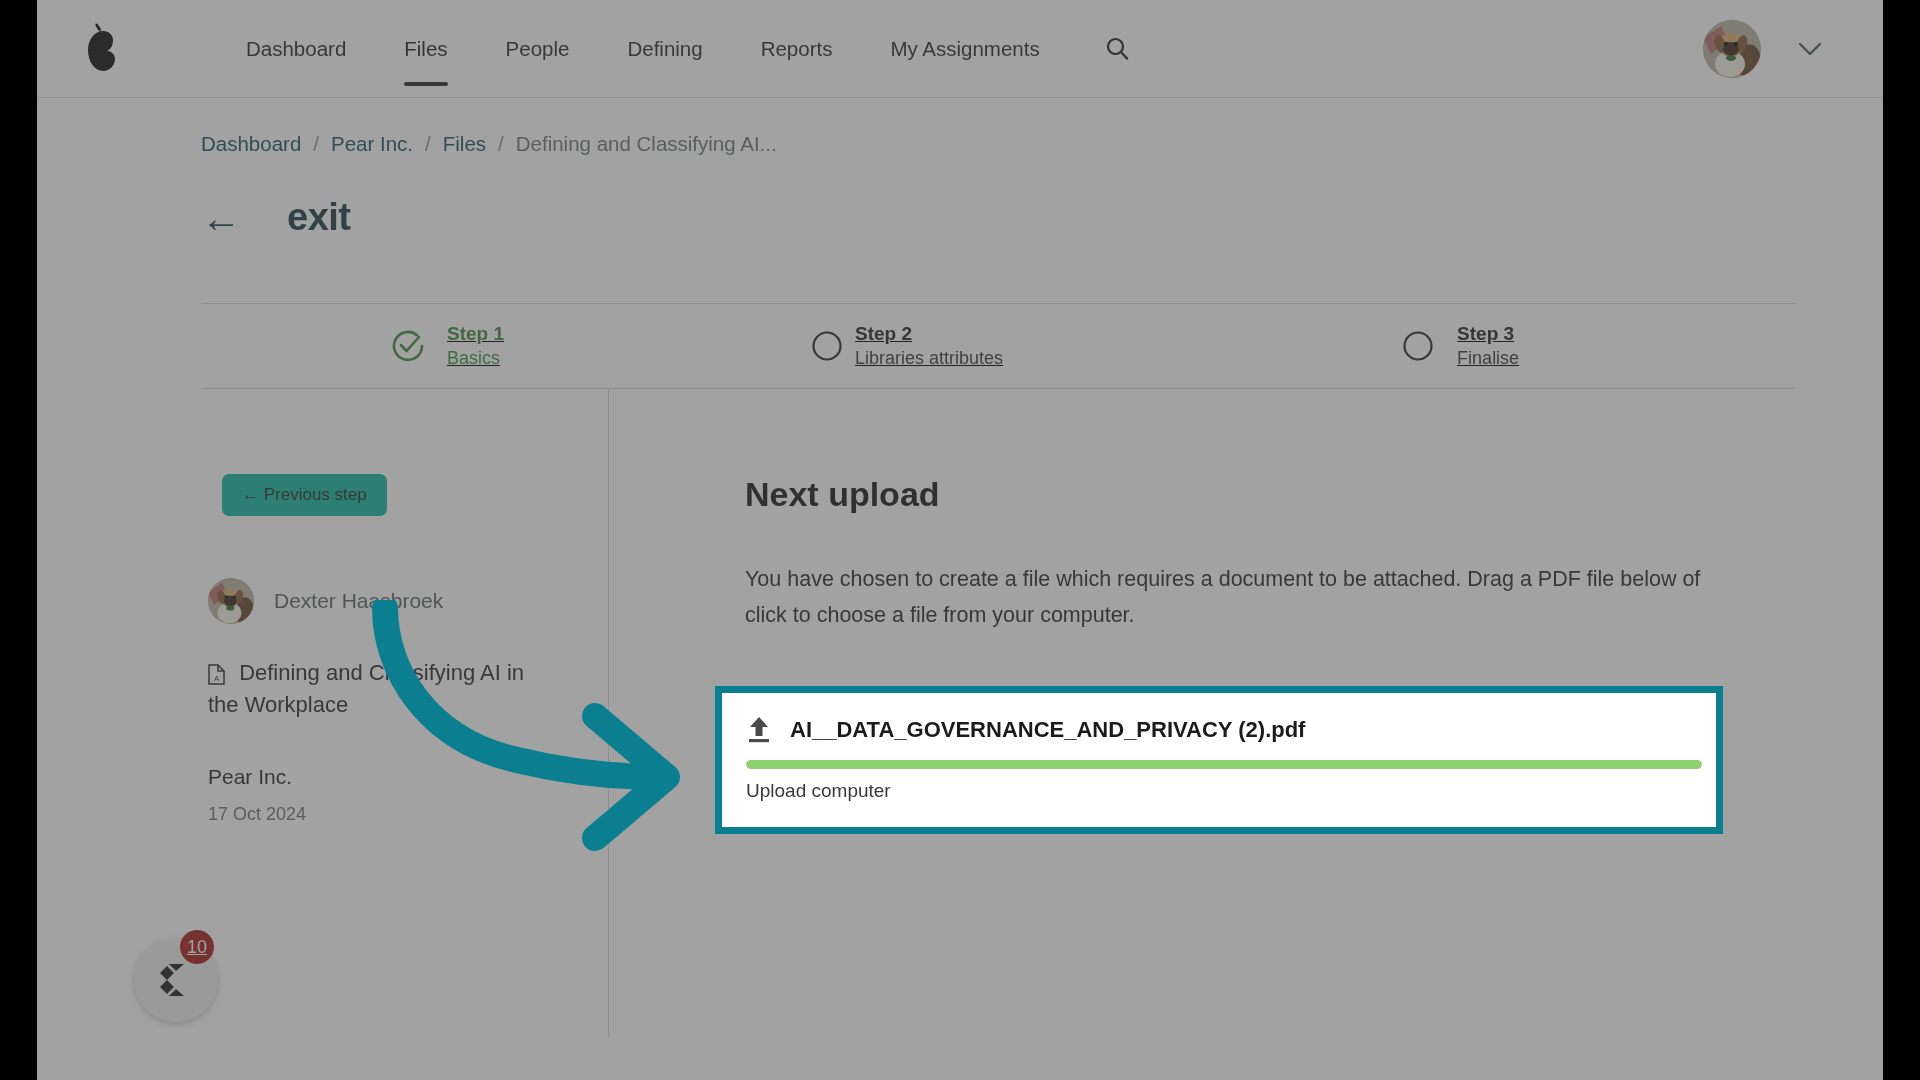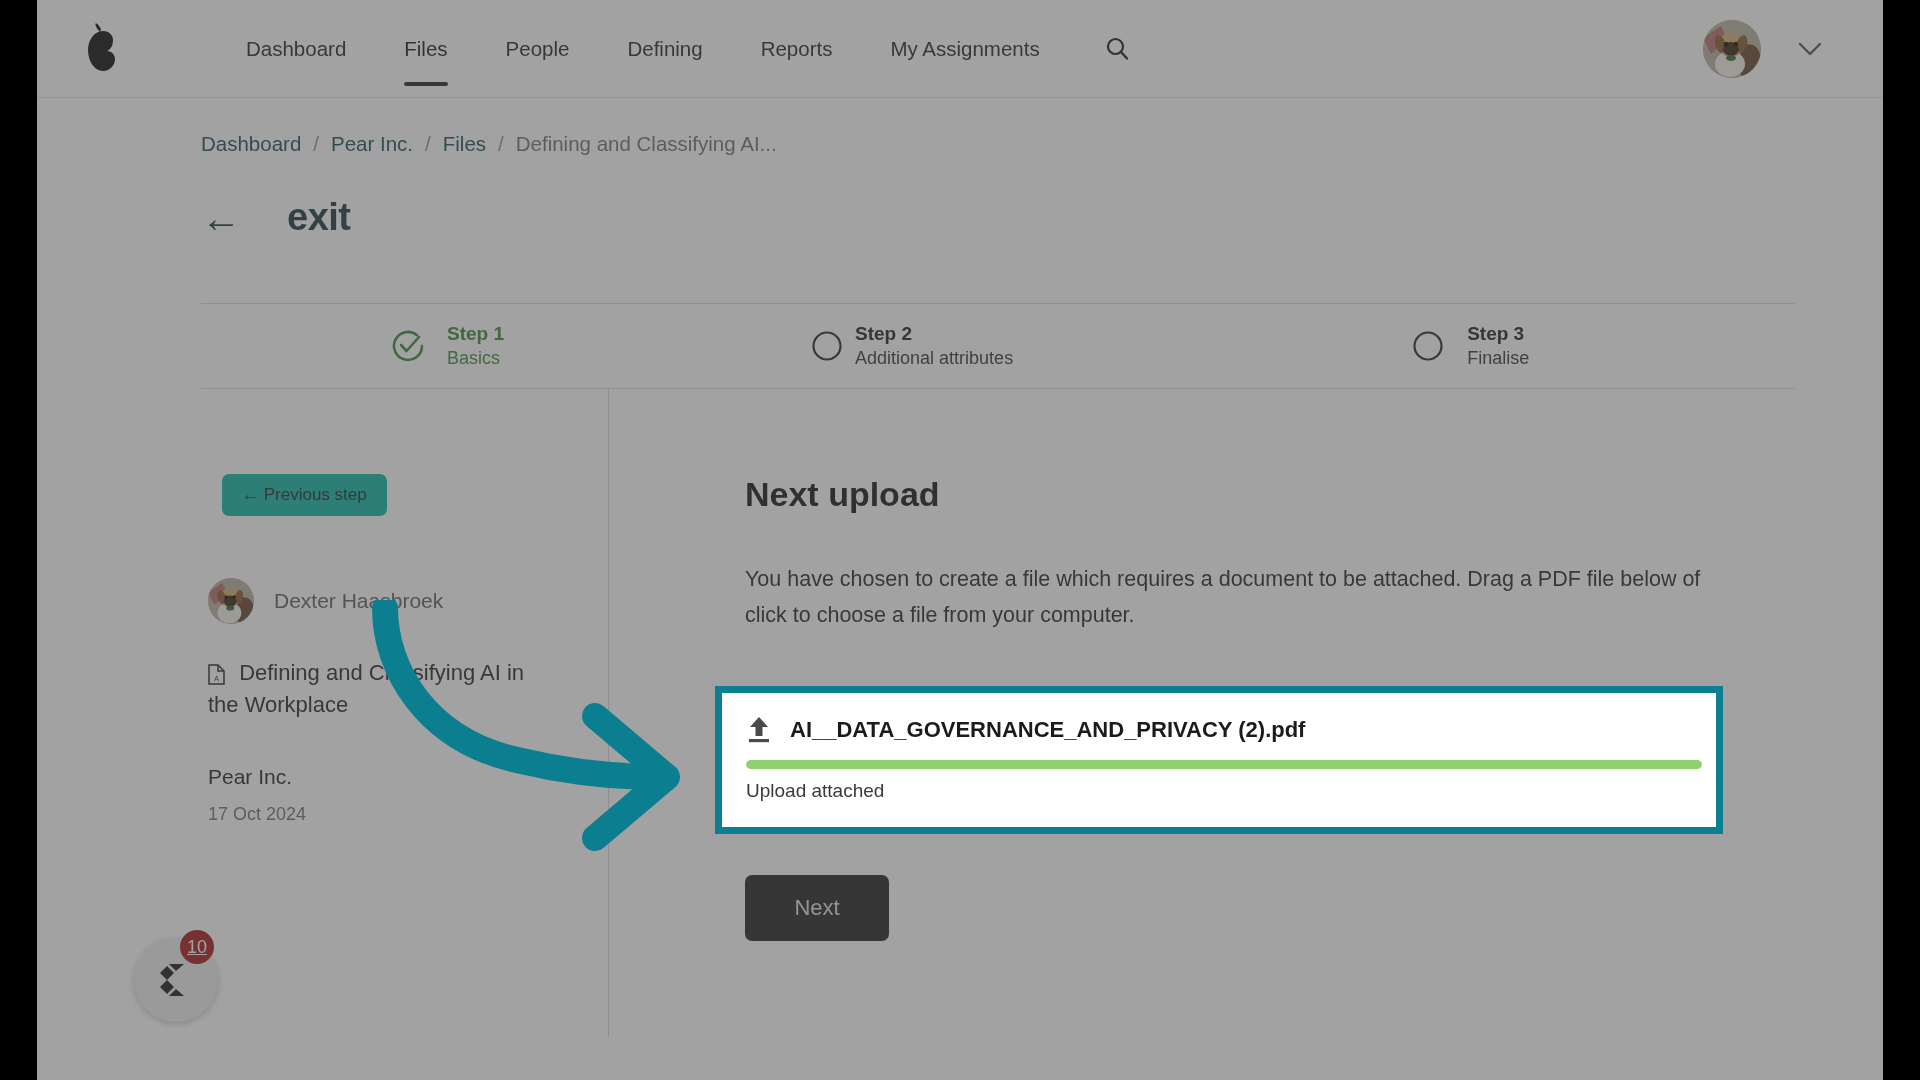--- a/index.html
+++ b/index.html
@@ -74,21 +74,21 @@
   .exit-text { font-size: 38px; font-weight: bold; color: #1d3f47; letter-spacing: -0.5px;}
 
   
   .stepper {
     position: absolute; left: 164px; top: 303px;
     width: 1594px; height: 86px;
     border-top: 1px solid #d8d8d8;
     border-bottom: 1px solid #d8d8d8;
     display: flex; align-items: center;
   }
-  .step { display: flex; align-items: center; gap: 22px; }
+  .step { display: flex; align-items: center; gap: 22px; text-decoration: underline; }
   .step1 { margin-left: 190px; }
   .step2 { margin-left: 306px; gap: 11px; }
   .step3 { margin-left: 398px; }
   .step-icon { width: 34px; height: 34px; flex: 0 0 auto; }
   .step-labels { display: flex; flex-direction: column; gap: 3px; }
   .step-title { font-size: 19px; font-weight: bold; color: #262626; line-height: 1.15;}
   .step-sub { font-size: 18px; color: #3a3a3a; line-height: 1.15;}
   .step.done .step-title, .step.done .step-sub { color: #3f8b3f; }
 
   
@@ -302,21 +302,21 @@
     </div>
 
     <div class="step step2">
       <span class="step-icon">
         <svg width="34" height="34" viewBox="0 0 34 34">
           <circle cx="17" cy="17" r="13.5" fill="none" stroke="#2b2b2b" stroke-width="2.2"></circle>
         </svg>
       </span>
       <span class="step-labels">
         <span class="step-title">Step 2</span>
-        <span class="step-sub">Additional attributes</span>
+        <span class="step-sub">Libraries attributes</span>
       </span>
     </div>
 
     <div class="step step3">
       <span class="step-icon">
         <svg width="34" height="34" viewBox="0 0 34 34">
           <circle cx="17" cy="17" r="13.5" fill="none" stroke="#2b2b2b" stroke-width="2.2"></circle>
         </svg>
       </span>
       <span class="step-labels">
@@ -358,21 +358,20 @@
       </svg>
     </span><span>Defining and Classifying AI in the Workplace</span>
   </div>
 
   <div class="org-name">Pear Inc.</div>
   <div class="doc-date">17 Oct 2024</div>
 
   <div class="main-title">Next upload</div>
   <div class="main-desc">You have chosen to create a file which requires a document to be attached. Drag a PDF file below of click to choose a file from your computer.</div>
 
-  <button class="next-btn">Next</button>
 
   <div class="chat-widget">
     <svg width="52" height="52" viewBox="0 0 52 52">
       <path d="M34 10 L19 10 L26 17 Z" fill="#1f1f1f"></path>
       <path d="M17 12 L24 19 L17 26 L10 19 Z" fill="#1f1f1f"></path>
       <path d="M17 26 L24 33 L17 40 L10 33 Z" fill="#1f1f1f"></path>
       <path d="M19 42 L34 42 L26 35 Z" fill="#1f1f1f"></path>
     </svg>
   </div>
   <div class="chat-badge">10</div>
@@ -386,21 +385,21 @@
           <svg width="26" height="30" viewBox="0 0 26 30">
             <path d="M13 2 L22 12 H16.5 V21 H9.5 V12 H4 Z" fill="#4a4a4a"></path>
             <rect x="3" y="24" width="20" height="3.2" fill="#4a4a4a"></rect>
           </svg>
         </span>
         <span class="upload-filename">AI__DATA_GOVERNANCE_AND_PRIVACY (2).pdf</span>
       </div>
       <div class="progress-track">
         <div class="progress-fill" id="progress-fill" style="width: 100%;"></div>
       </div>
-      <div class="upload-status">Upload attached</div>
+      <div class="upload-status">Upload computer</div>
     </div>
   </div>
 
   <div class="arrow-anno">
     <svg width="420" height="260" viewBox="0 0 420 260">
       <path d="M18 8 C18 70 60 140 150 160 C200 172 240 176 278 177" fill="none" stroke="#0b7f90" stroke-width="26" stroke-linecap="round"></path>
       <path d="M228 116 L300 177 L228 238" fill="none" stroke="#0b7f90" stroke-width="26" stroke-linecap="round" stroke-linejoin="round"></path>
     </svg>
   </div>
 

